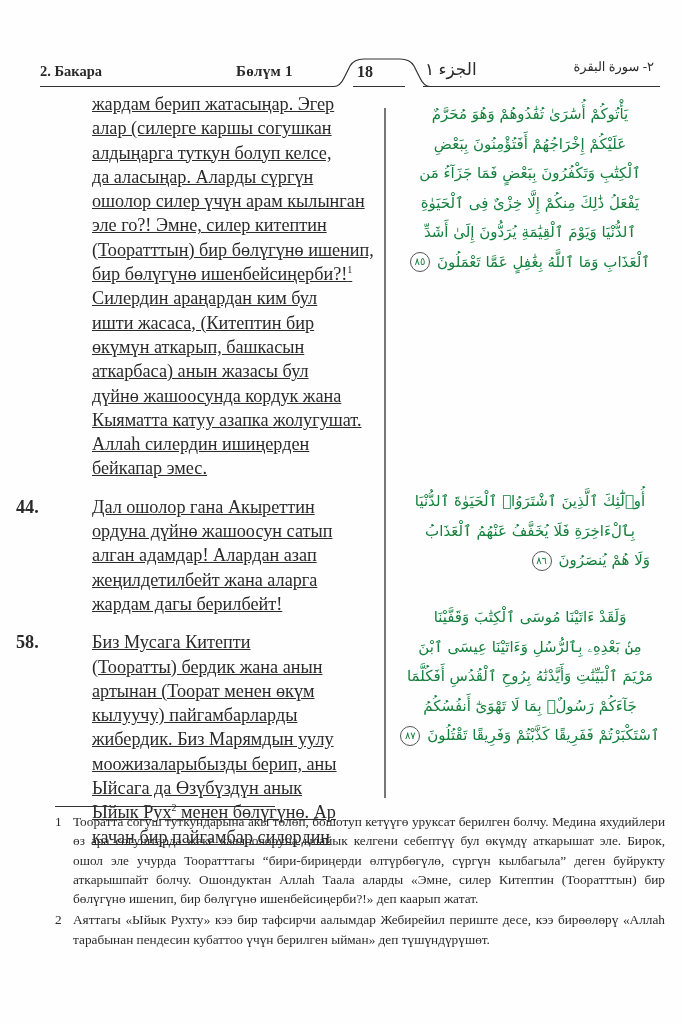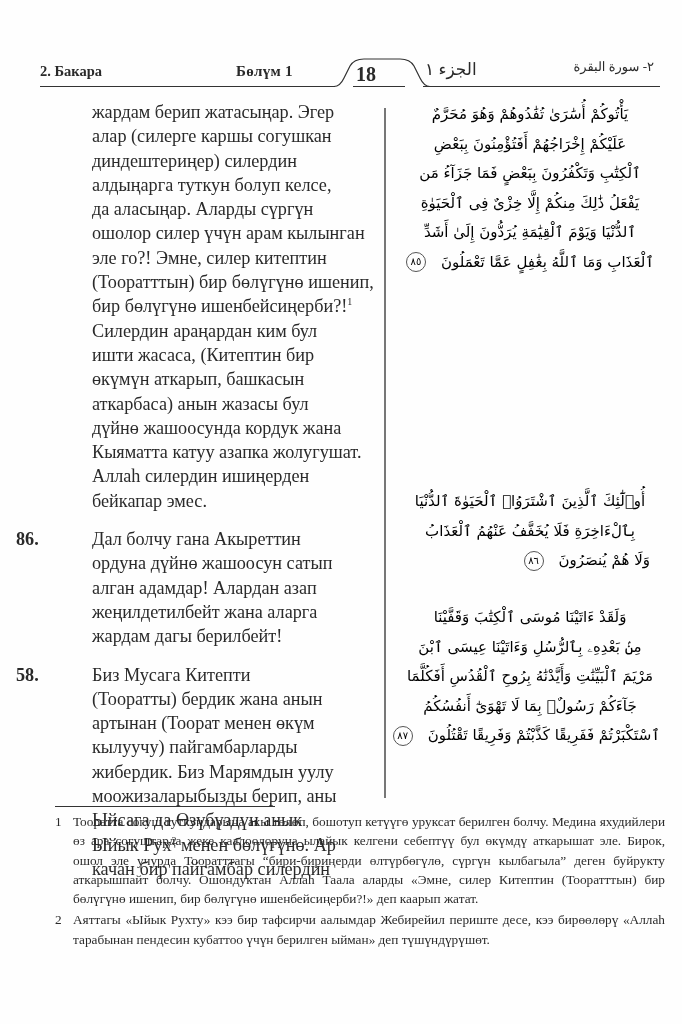--- a/index.html
+++ b/index.html
@@ -9,37 +9,37 @@
     font-family:"Liberation Serif","DejaVu Serif",serif;
     position:relative;
   }
   .header { position:absolute; left:40px; top:55px; width:620px; height:30px; }
   .hdr-line-left { position:absolute; left:0; top:31px; width:295px; border-top:1.2px solid #333; }
   .hdr-line-mid { position:absolute; left:313px; top:31px; width:52px; border-top:1.2px solid #333; }
   .hdr-line-right { position:absolute; left:383px; top:31px; width:237px; border-top:1.2px solid #333; }
   .hdr-tab { position:absolute; left:282px; top:3px; width:120px; height:30px; }
   .hdr-left { position:absolute; left:0; top:8px; font-weight:bold; font-size:14.5px; }
   .hdr-section { position:absolute; left:196px; top:8px; font-weight:bold; font-size:15px; letter-spacing:0.3px; }
-  .hdr-page { position:absolute; left:316px; top:8px; width:50px; font-weight:bold; font-size:20px; }
+  .hdr-page { position:absolute; left:300px; top:8px; width:50px; text-align:center; font-weight:bold; font-size:16px; }
   .hdr-juz { position:absolute; left:385px; top:4px; font-size:17px; direction:rtl; }
   .hdr-surah { position:absolute; right:6px; top:4px; font-size:13px; direction:rtl;text-align:right; }
 
-  .col-left { position:absolute; left:50px; top:100px; width:330px; font-size:18.2px; line-height:24.3px; }
+  .col-left { position:absolute; left:50px; top:92px; width:330px; font-size:18.2px; line-height:24.3px;text-decoration:underline; }
   .block { position:relative; padding-left:42px; margin-bottom:14px; }
   .block .num { position:absolute; left:8px; top:0; font-weight:bold; }
   .line { display:block; white-space:nowrap; }
   sup { font-size:10px; line-height:0; vertical-align:super; }
 
   .divider { position:absolute; left:384px; top:108px; width:1.5px; height:690px; background:#777; }
 
   .col-right { position:absolute; left:400px; width:260px; direction:rtl; text-align:center;
-    font-family:"DejaVu Sans",sans-serif; font-size:15px; color:#000000; }
+    font-family:"DejaVu Sans",sans-serif; font-size:15px; color:#15803d; }
   .ar-line { display:block; height:29.5px; line-height:29.5px; white-space:nowrap; }
   .ayah-mark { display:inline-block; width:18px; height:18px; border:1.2px solid #555; border-radius:50%;
-    font-size:10px; line-height:18px; text-align:center; vertical-align:middle; margin-right:15px; direction:rtl; }
+    font-size:10px; line-height:18px; text-align:center; vertical-align:middle; margin-right:7px; direction:rtl; }
 
   .fn-rule { position:absolute; left:55px; top:806px; width:220px; border-top:1.4px solid #333; }
   .footnotes { position:absolute; left:55px; top:812px; width:610px; font-size:13.3px; line-height:19.3px; }
   .fn { position:relative; padding-left:18px; text-align:justify; margin-bottom:2px; }
   .fn .fnum { position:absolute; left:0; top:0; }
 </style>
 </head>
 <body>
 
 <div class="header">
@@ -53,40 +53,39 @@
   <div class="hdr-line-mid"></div>
   <span class="hdr-juz">الجزء ١</span>
   <span class="hdr-surah">٢- سورة البقرة</span>
   <div class="hdr-line-right"></div>
 </div>
 
 <div class="col-left">
   <div class="block">
     <span class="line">жардам берип жатасыңар. Эгер</span>
     <span class="line">алар (силерге каршы согушкан</span>
-    <span class="line">диндештериңер) силердин</span>
     <span class="line">алдыңарга туткун болуп келсе,</span>
     <span class="line">да аласыңар. Аларды сүргүн</span>
     <span class="line">ошолор силер үчүн арам кылынган</span>
     <span class="line">эле го?! Эмне, силер китептин</span>
     <span class="line">(Тооратттын) бир бөлүгүнө ишенип,</span>
     <span class="line"><span>бир бөлүгүнө ишенбейсиңерби?!</span><sup>1</sup></span>
     <span class="line">Силердин араңардан ким бул</span>
     <span class="line">ишти жасаса, (Китептин бир</span>
     <span class="line">өкүмүн аткарып, башкасын</span>
     <span class="line">аткарбаса) анын жазасы бул</span>
     <span class="line">дүйнө жашоосунда кордук жана</span>
     <span class="line">Кыяматта катуу азапка жолугушат.</span>
     <span class="line">Аллаһ силердин ишиңерден</span>
     <span class="line">бейкапар эмес.</span>
   </div>
 
   <div class="block" style="margin-left:-42px;padding-left:84px;">
-    <span class="num" style="left:8px;">86.</span>
-    <span class="line">Дал болчу гана Акыреттин</span>
+    <span class="num" style="left:8px;">44.</span>
+    <span class="line">Дал ошолор гана Акыреттин</span>
     <span class="line">ордуна дүйнө жашоосун сатып</span>
     <span class="line">алган адамдар! Алардан азап</span>
     <span class="line">жеңилдетилбейт жана аларга</span>
     <span class="line">жардам дагы берилбейт!</span>
   </div>
 
   <div class="block" style="margin-left:-42px;padding-left:84px;">
     <span class="num" style="left:8px;">58.</span>
     <span class="line">Биз Мусага Китепти</span>
     <span class="line">(Тооратты) бердик жана анын</span>

